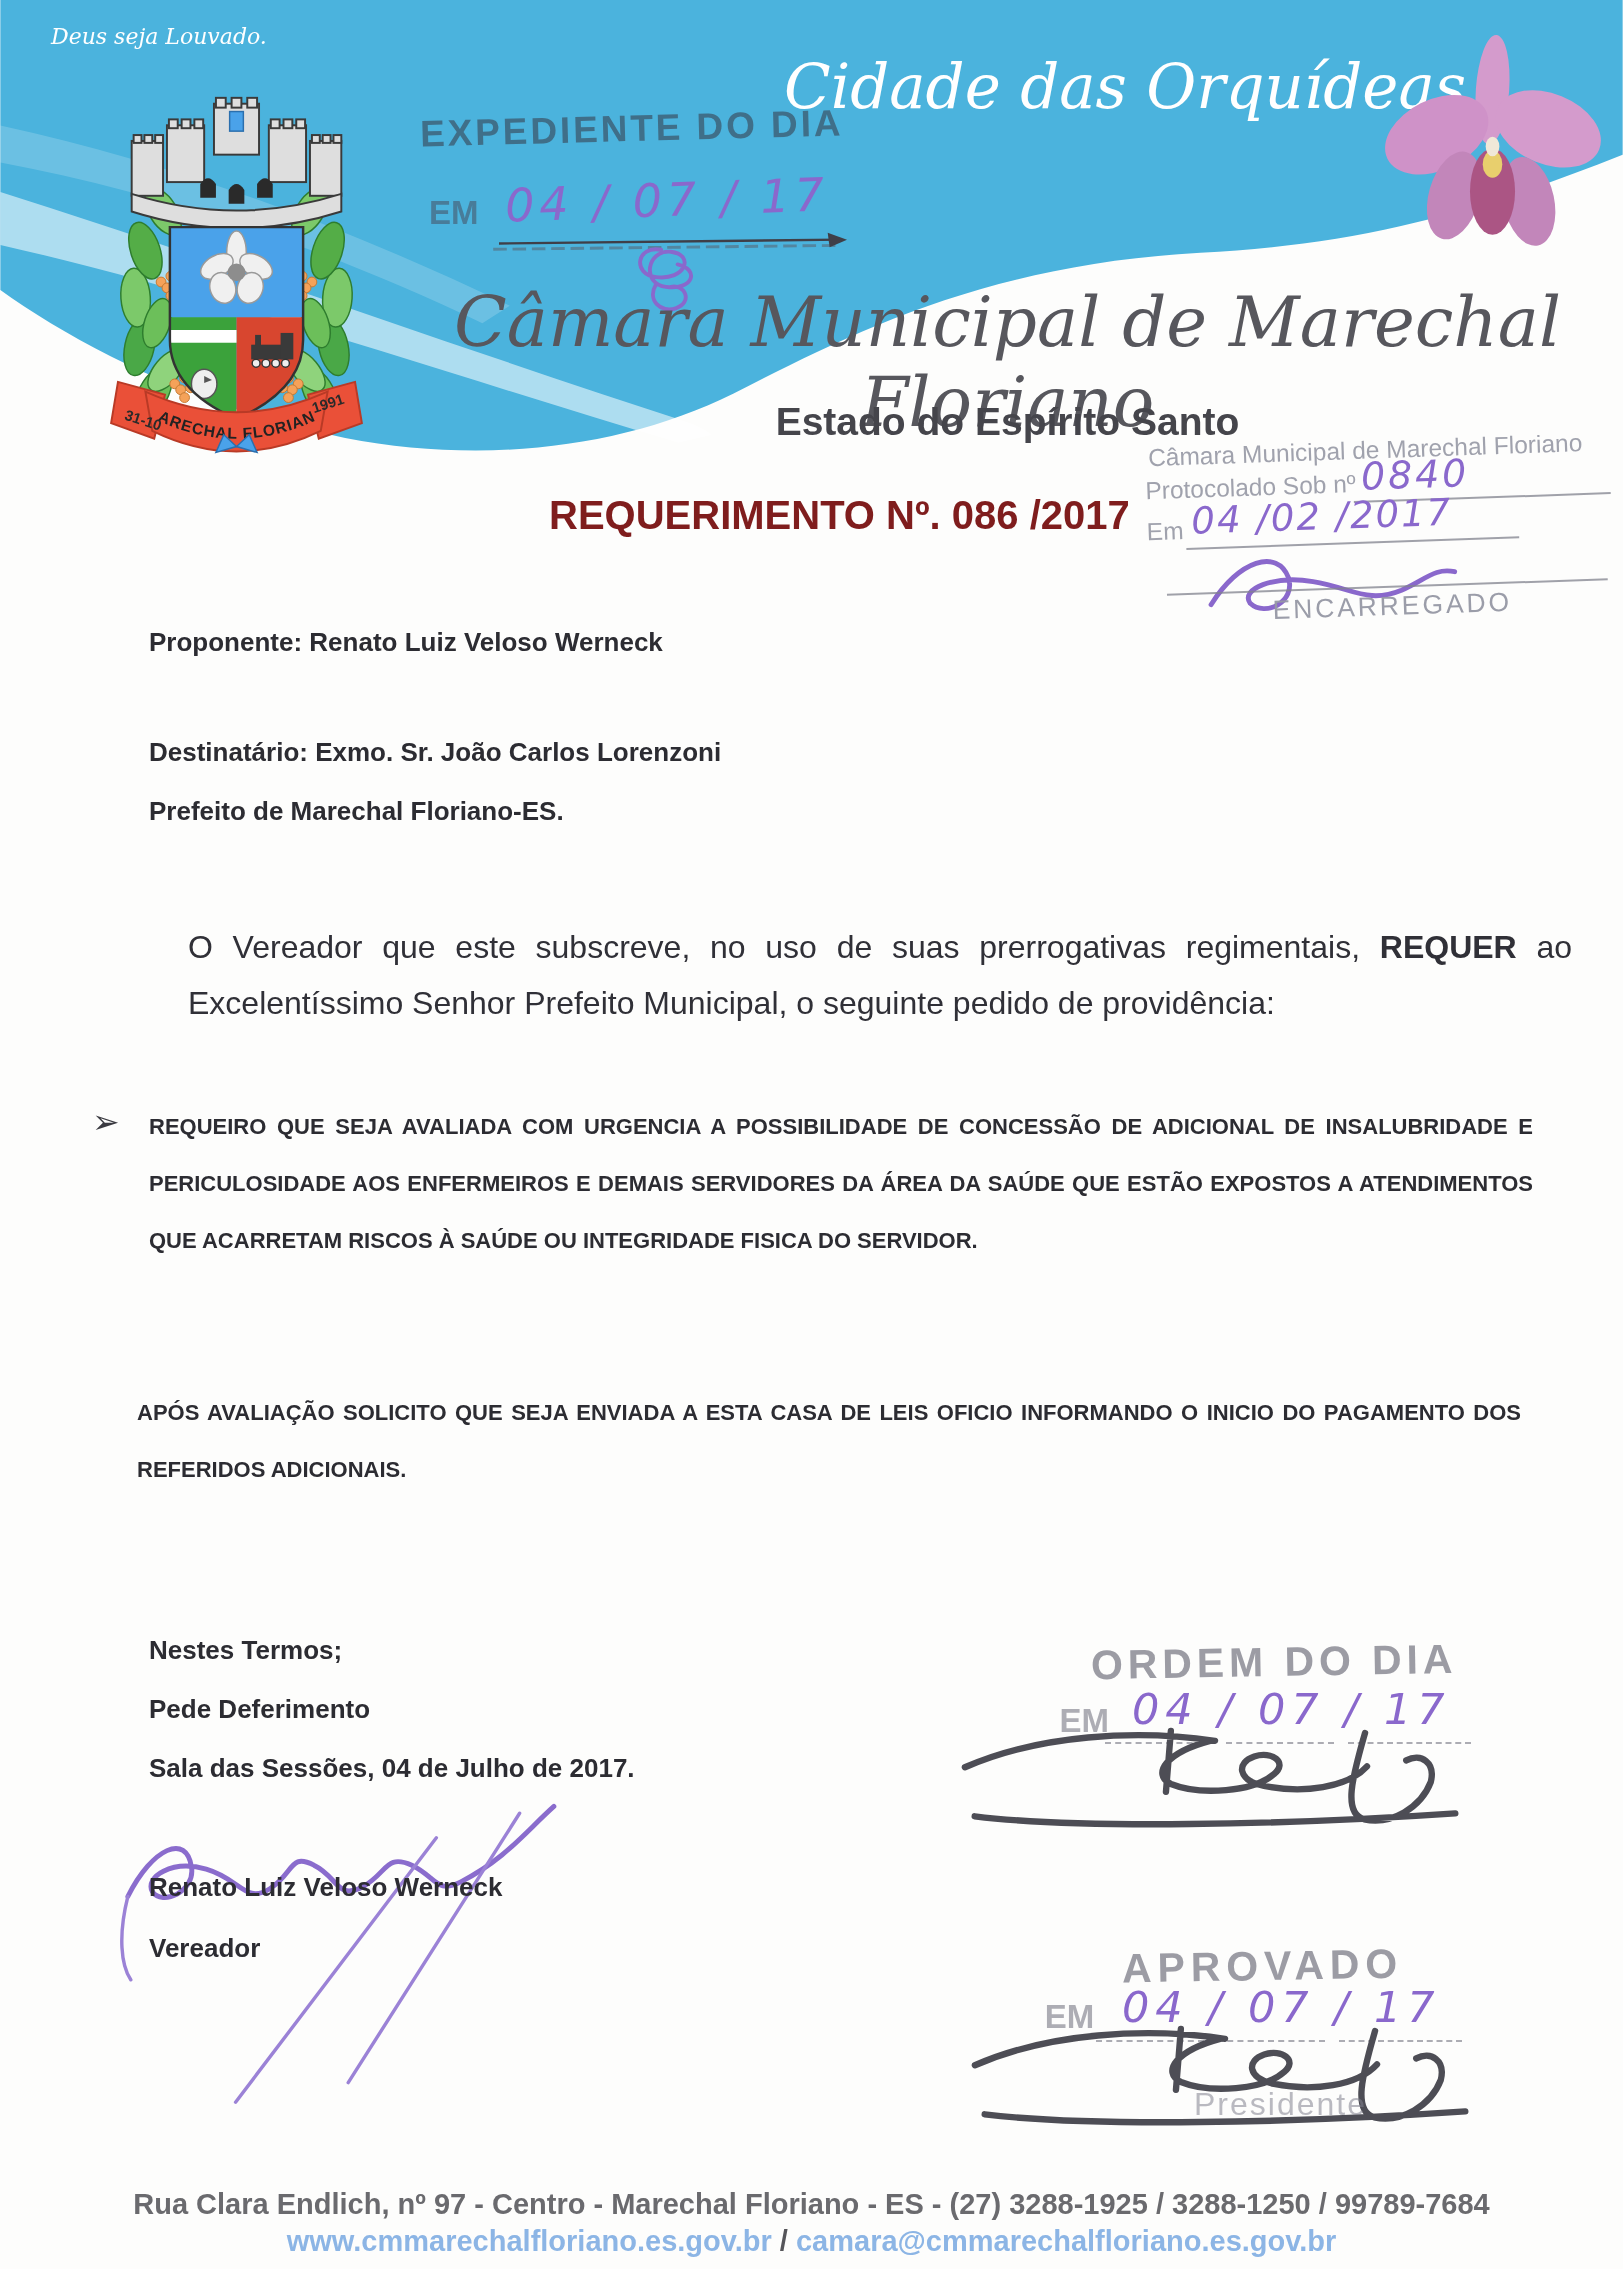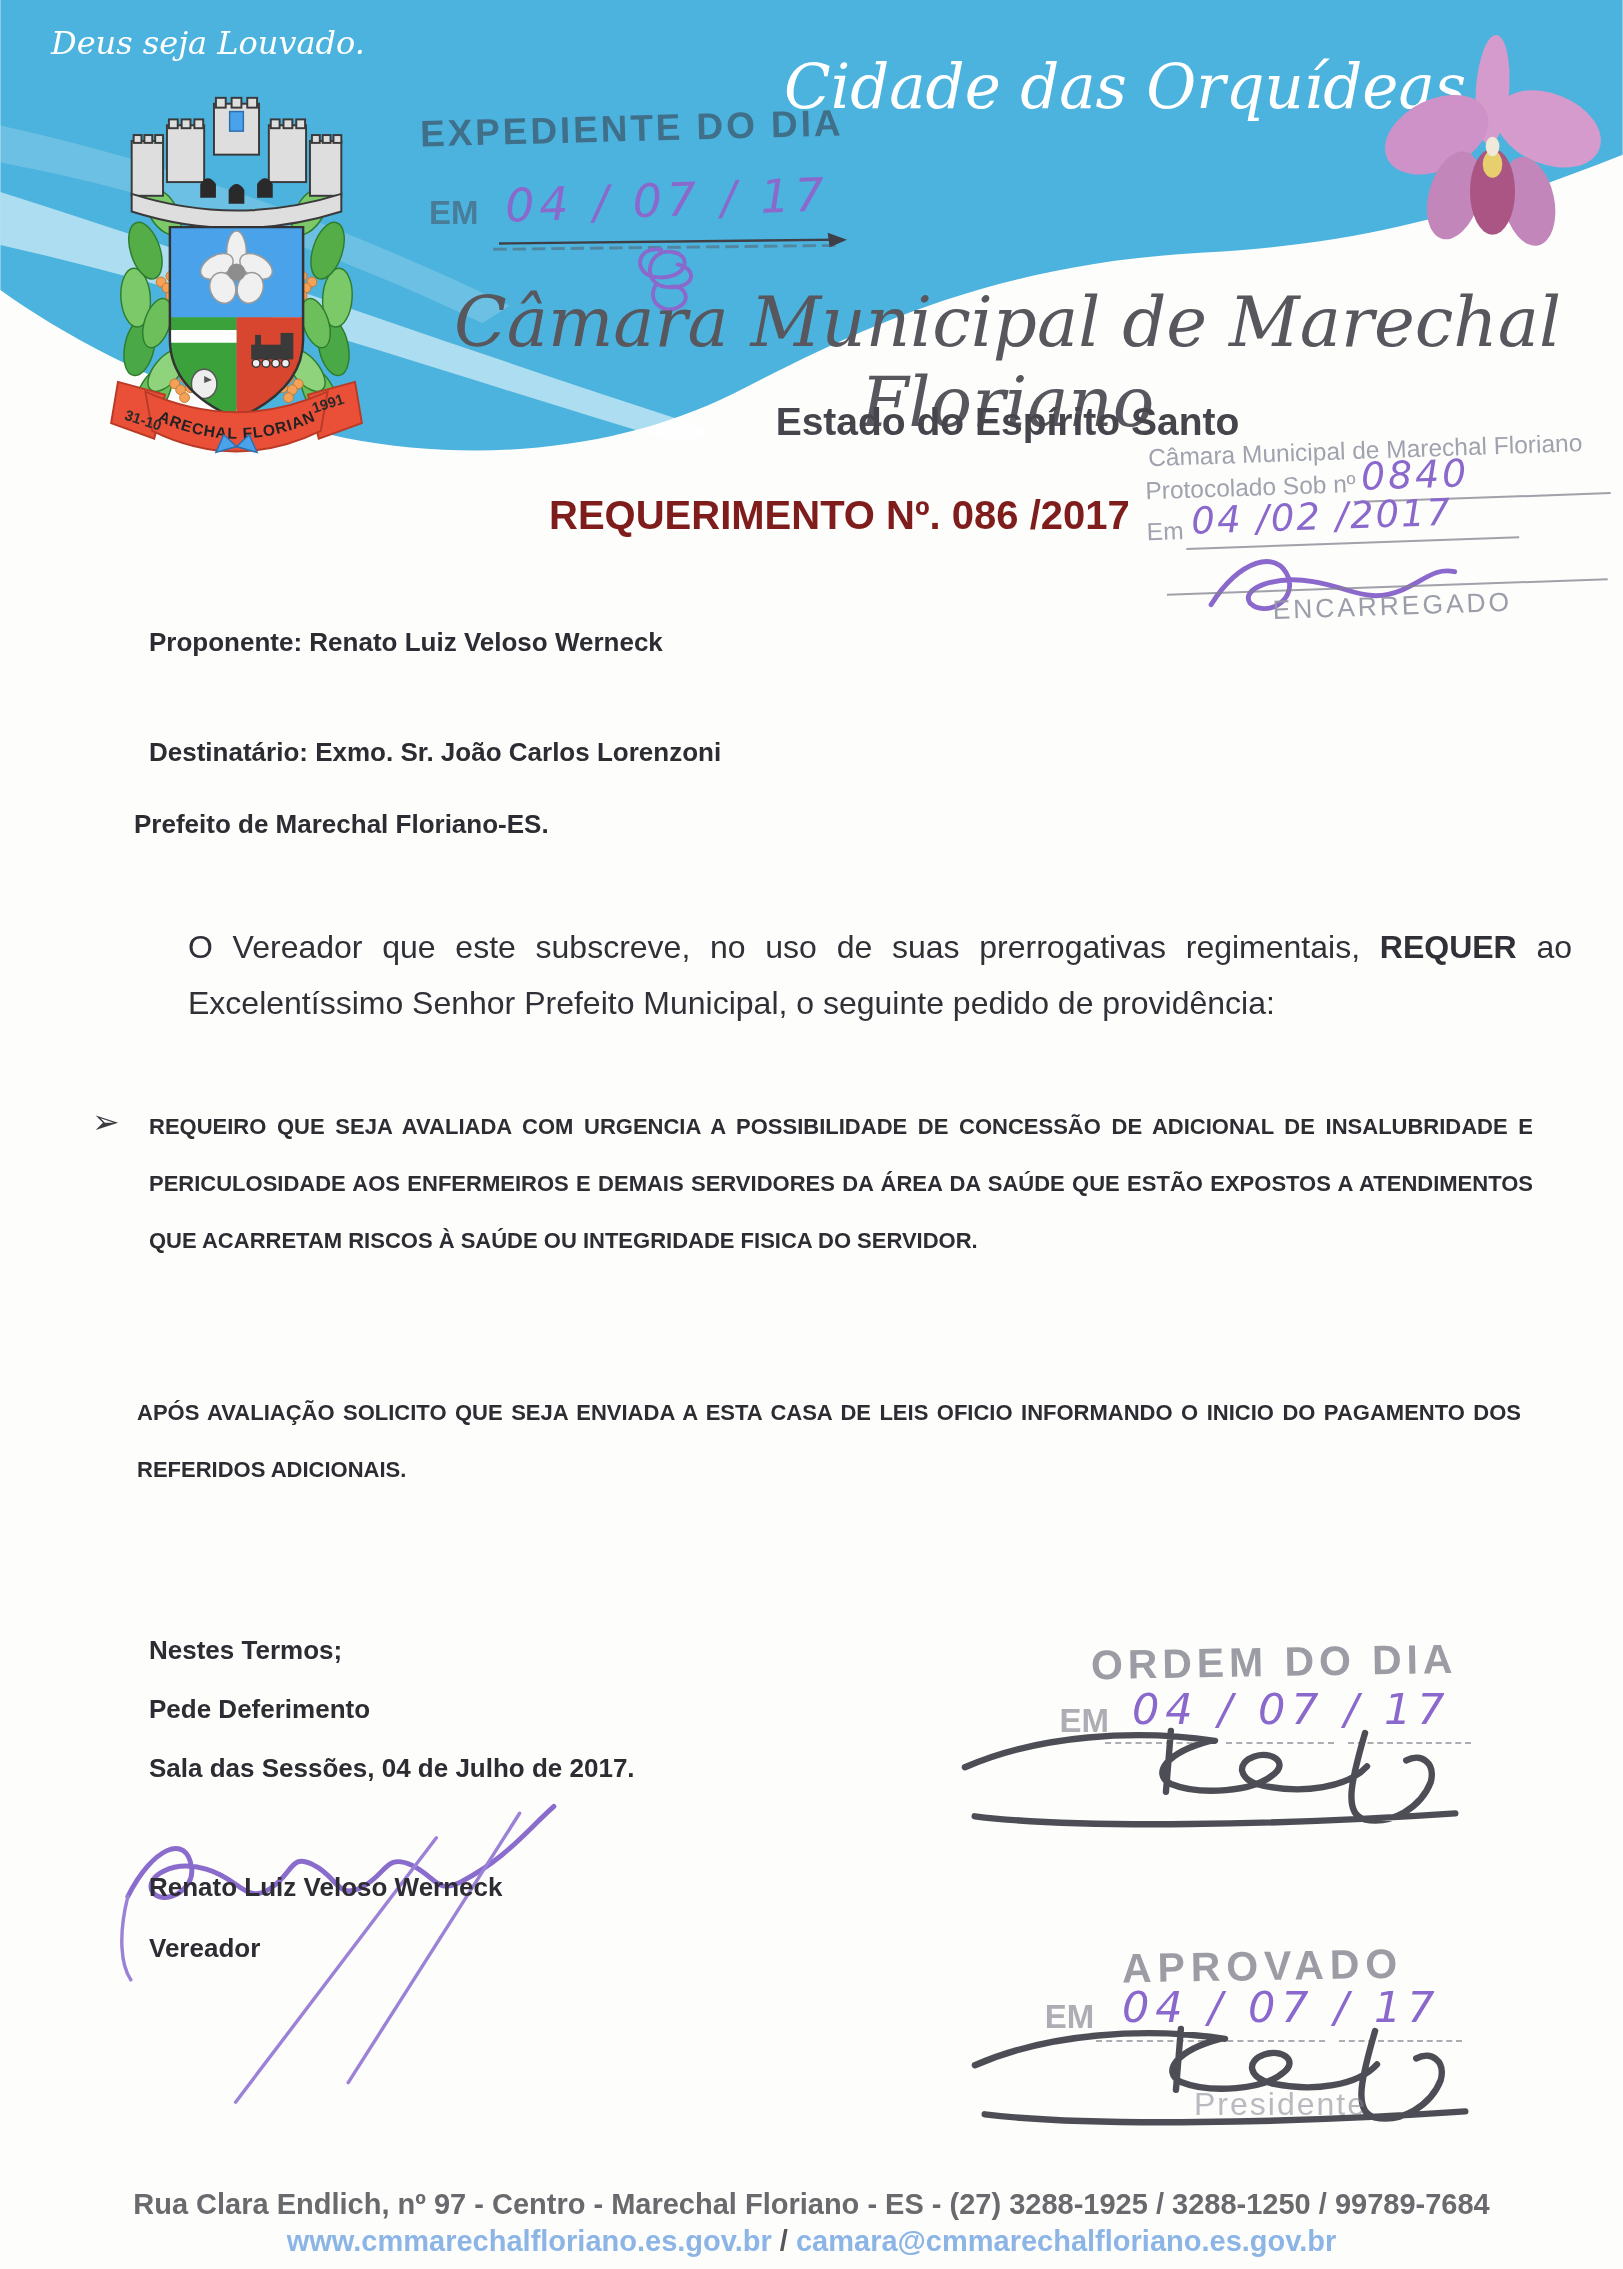--- a/index.html
+++ b/index.html
@@ -24,21 +24,21 @@
 <body>
 
 <div class="page">
 
   <svg class="abs" style="left:0;top:0;" width="1623" height="529" viewBox="0 0 1656 540">
     <path d="M0,0 H1656 V158 C1505,218 1385,250 1225,258 C1005,270 865,342 748,402 C635,458 492,474 352,447 C205,418 78,352 0,296 Z" fill="#4bb3dd"></path>
     <path d="M0,196 C240,272 470,356 705,432 C715,436 722,440 726,444 L692,452 C458,382 212,298 0,250 Z" fill="#ffffff" opacity="0.55"></path>
     <path d="M0,128 C180,168 340,226 520,312 L492,330 C330,252 160,196 0,166 Z" fill="#ffffff" opacity="0.18"></path>
   </svg>
 
-  <div class="abs script white" style="left:51px;top:23.5px;font-size:32px;">Deus seja Louvado.</div>
+  <div class="abs script white" style="left:51px;top:23.5px;font-size:22px;">Deus seja Louvado.</div>
 
   <div class="abs script white" style="left:784px;top:51px;font-size:61px;">Cidade das Orquídeas</div>
 
   <svg class="abs" style="left:1370px;top:29px;" width="247" height="237" viewBox="0 0 252 242">
     <ellipse cx="125" cy="62" rx="17" ry="56" fill="#d49bcc" transform="rotate(4 125 62)"></ellipse>
     <ellipse cx="68" cy="108" rx="56" ry="36" fill="#cf92c8" transform="rotate(-26 68 108)"></ellipse>
     <ellipse cx="182" cy="102" rx="56" ry="36" fill="#d49bcc" transform="rotate(22 182 102)"></ellipse>
     <ellipse cx="86" cy="170" rx="26" ry="46" fill="#c286ba" transform="rotate(16 86 170)"></ellipse>
     <ellipse cx="162" cy="176" rx="26" ry="46" fill="#c286ba" transform="rotate(-12 162 176)"></ellipse>
     <ellipse cx="125" cy="166" rx="23" ry="44" fill="#ab5584"></ellipse>
@@ -197,21 +197,21 @@
       <path d="M15,70 C45,25 85,15 95,45 C102,70 70,85 55,70 C45,55 80,42 120,50 C160,58 175,75 210,62 C235,52 245,40 265,45" stroke="#8a68cc" stroke-width="5" fill="none" stroke-linecap="round"></path>
     </svg>
     <div class="abs thinline" style="left:19.6px;top:149px;width:441px;"></div>
     <div class="abs" style="left:125px;top:155px;font-size:26.5px;letter-spacing:2.9px;color:rgba(150,152,164,0.95);">ENCARREGADO</div>
   </div>
 
   <div class="abs bold" style="left:549px;top:493px;font-size:40px;color:#7f1d1d;">REQUERIMENTO Nº. 086 /2017</div>
 
   <div class="abs label-text" style="left:149px;top:627px;">Proponente: Renato Luiz Veloso Werneck</div>
   <div class="abs label-text" style="left:149px;top:737px;">Destinatário: Exmo. Sr. João Carlos Lorenzoni</div>
-  <div class="abs label-text" style="left:134px;top:796px;margin-top:13px;">Prefeito de Marechal Floriano-ES.</div>
+  <div class="abs label-text" style="left:149px;top:796px;">Prefeito de Marechal Floriano-ES.</div>
 
   <div class="abs body-text just" style="left:149px;top:919px;width:1384px;margin-left:39px;">
     <span>O Vereador que este subscreve, no uso de suas prerrogativas regimentais, </span><span class="bold">REQUER</span><span> ao Excelentíssimo Senhor Prefeito Municipal, o seguinte pedido de providência:</span>
   </div>
 
   <div class="abs" style="left:92px;top:1102px;font-size:33px;color:#3a3a40;">➢</div>
   <div class="abs req-text just" style="left:149px;top:1098px;width:1384px;">REQUEIRO QUE SEJA AVALIADA COM URGENCIA A POSSIBILIDADE DE CONCESSÃO DE ADICIONAL DE INSALUBRIDADE E PERICULOSIDADE AOS ENFERMEIROS E DEMAIS SERVIDORES DA ÁREA DA SAÚDE QUE ESTÃO EXPOSTOS A ATENDIMENTOS QUE ACARRETAM RISCOS À SAÚDE OU INTEGRIDADE FISICA DO SERVIDOR.</div>
   <div class="abs req-text just" style="left:137px;top:1384px;width:1384px;">APÓS AVALIAÇÃO SOLICITO QUE SEJA ENVIADA A ESTA CASA DE LEIS OFICIO INFORMANDO O INICIO DO PAGAMENTO DOS REFERIDOS ADICIONAIS.</div>
 
   <div class="abs label-text" style="left:149px;top:1635px;">Nestes Termos;</div>

